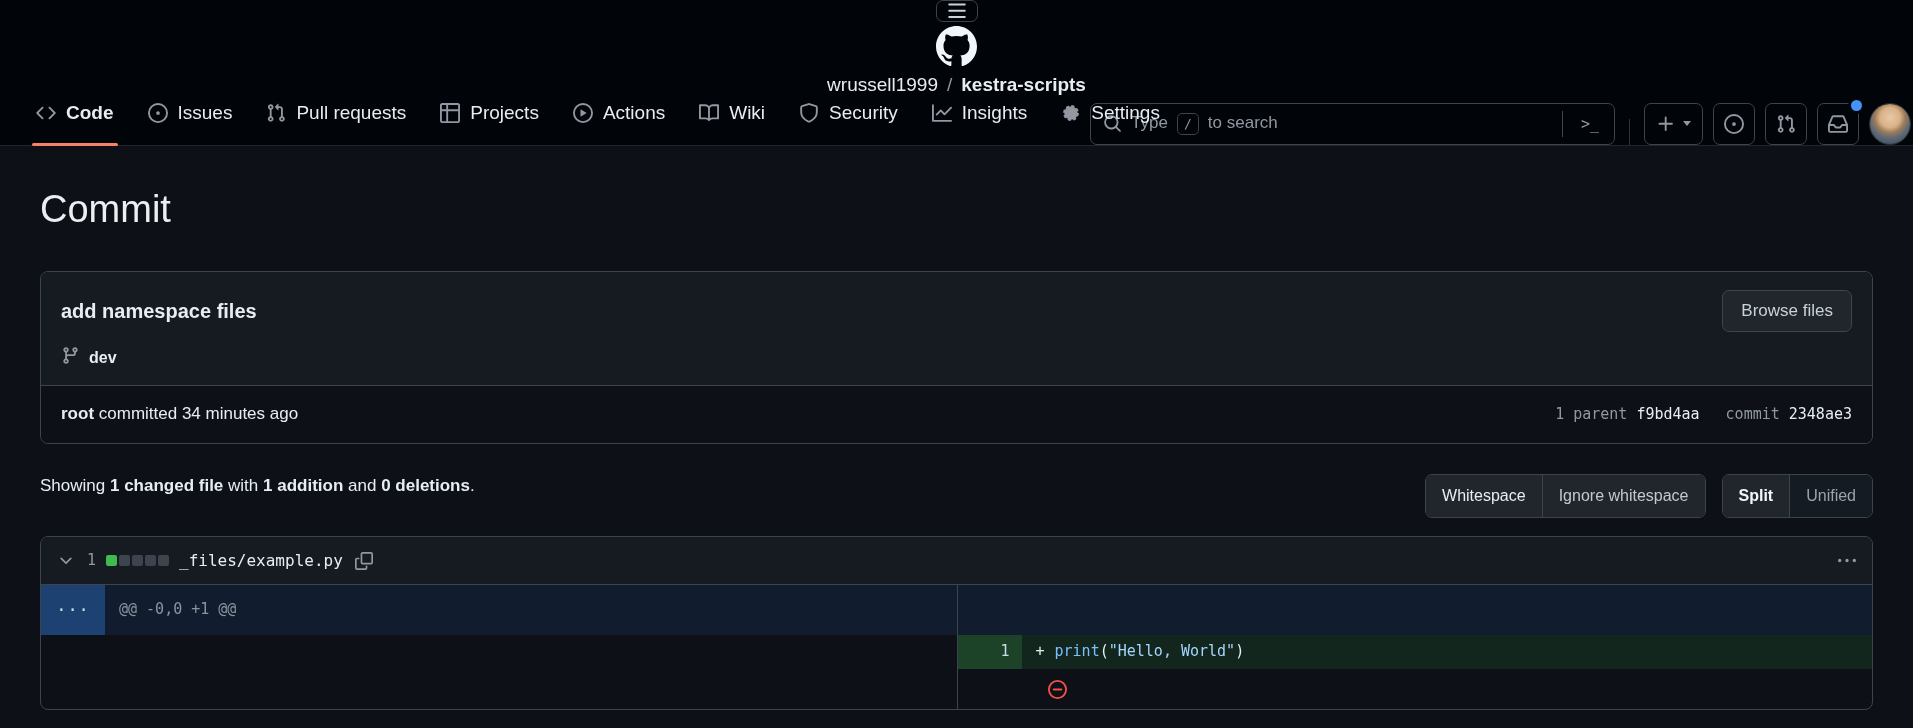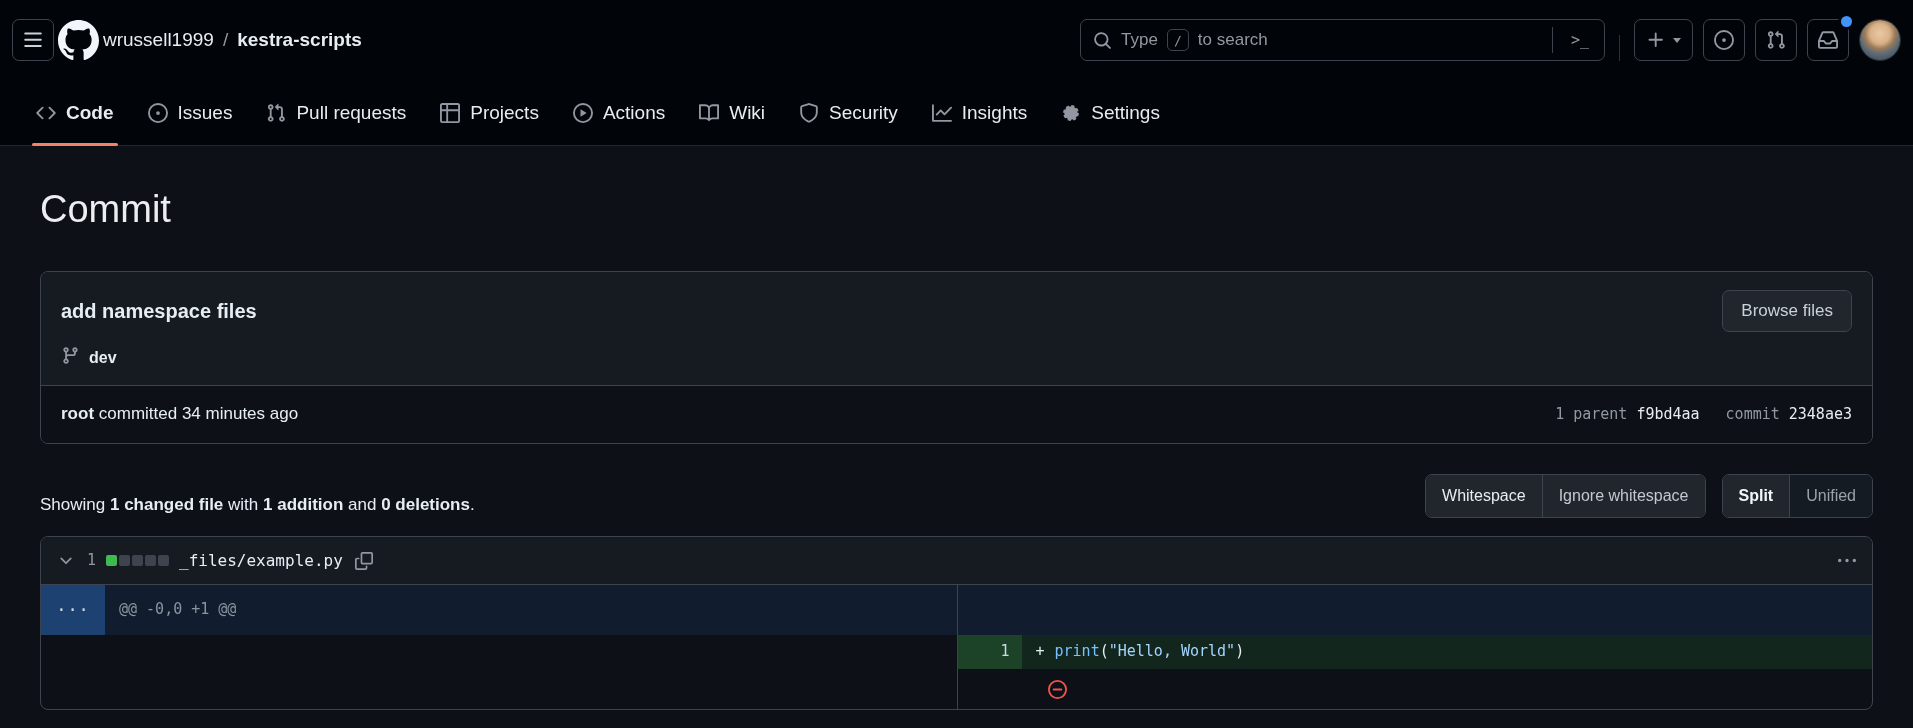--- a/index.html
+++ b/index.html
@@ -10,22 +10,23 @@
     color: var(--text, #e6edf3);
     font: 17px/1.45 "Liberation Sans", "DejaVu Sans", sans-serif;
   }
   .mono { font-family: "DejaVu Sans Mono", "Liberation Mono", monospace; }
   a { text-decoration:none; color:inherit; cursor:pointer; }
   button { font-family:inherit; cursor:pointer; }
 
   
   .topbar {
     display:flex; align-items:center; gap:4px;
-    height:80px; padding:0 12px;
+    height:80px; padding:0 2px;
     background: var(--header-bg, #010409);
+    flex-direction: column;
   }
   .icon-btn {
     display:inline-flex; align-items:center; justify-content:center;
     height:42px; min-width:42px; padding:0;
     background:transparent;
     border:1px solid var(--border, #3d444d);
     border-radius:7px;
     color: var(--muted, #9198a1);
   }
   .icon-btn svg { width:20px; height:20px; fill:currentColor; }
@@ -107,21 +108,21 @@
     display:flex; align-items:center; justify-content:space-between;
     padding:16px 20px; border-top:1px solid var(--border,#3d444d);
     background:var(--page-bg,#0d1117); font-size:17px;
   }
   .committer .author { font-weight:700; }
   .shas { display:flex; align-items:center; gap:26px; font-size:15px; }
   .sha-group { display:inline-flex; gap:9px;align-items:center; }
   .shas .lbl { color:var(--muted,#9198a1); }
   .shas .sha { color:var(--text,#e6edf3); }
 
-  .summary-row { display:flex; align-items:flex-end; justify-content:space-between; margin:30px 0 18px; }
+  .summary-row { display:flex; align-items:flex-start; justify-content:space-between; margin:30px 0 18px; }
   .summary { margin:0; font-size:17px; }
   .summary strong { font-weight:700; }
   .controls { display:flex; gap:16px; }
   .btn-group { display:flex; border:1px solid var(--border,#3d444d); border-radius:7px; overflow:hidden; }
   .btn-group button { height:42px; padding:0 16px; border:none; background:var(--btn-bg,#21262d); color:#e6edf3; font-size:16px; }
   .btn-group button + button { border-left:1px solid var(--border,#3d444d); }
   .btn-group .dim { color:#c2c9d1; }
   .view-toggle button { background:#151b23; color:#9aa2ab; }
   .view-toggle .selected { background:var(--btn-bg,#21262d); color:#f0f6fc; font-weight:600; }
 

